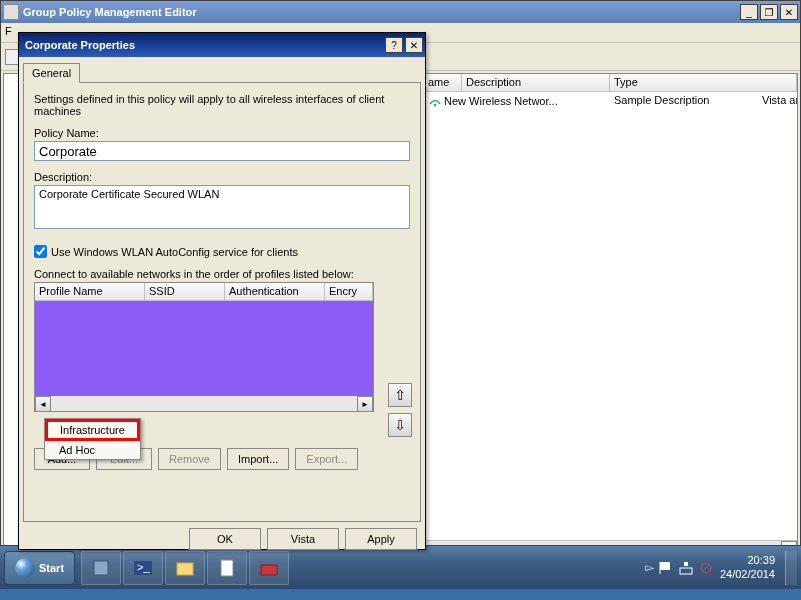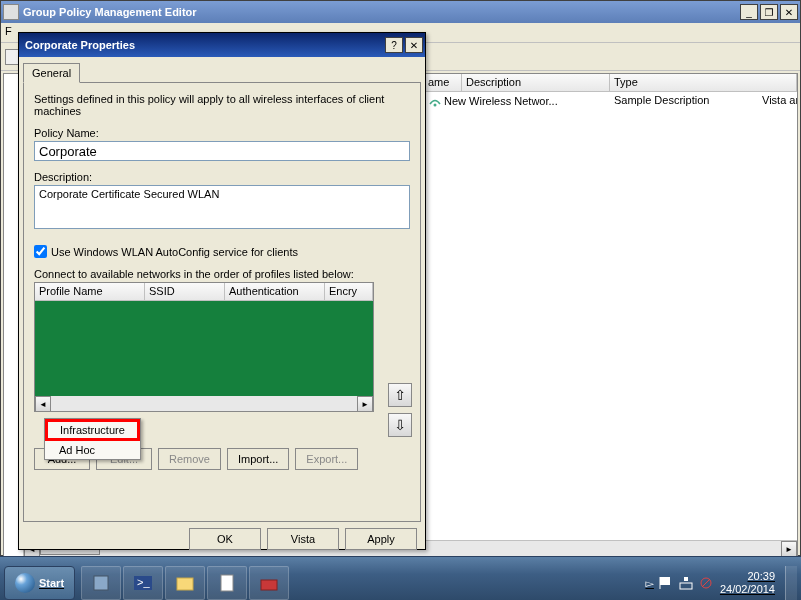--- a/index.html
+++ b/index.html
@@ -39,41 +39,41 @@
 .tab { background: #ece9d8; border: 1px solid #888; border-bottom: none; padding: 3px 8px; margin-right: 0; cursor: pointer; }
 .tab.active { background: #ece9d8; position: relative; z-index: 2; border-bottom: 1px solid #ece9d8; margin-bottom: -1px; }
 .tab-panel { border: 1px solid #888; margin: 0 4px; padding: 10px; height: 440px; background: #ece9d8; position: relative; }
 
 .dlg-text { margin-bottom: 10px; color: #000; }
 .dlg-label { margin-bottom: 2px; }
 .dlg-input { width: 100%; height: 20px; border: 1px solid #7f9db9; padding: 2px 4px; background: #fff; font-size: 13px; margin-bottom: 10px; }
 .dlg-textarea { width: 100%; height: 44px; border: 1px solid #7f9db9; padding: 2px 4px; background: #fff; font-size: 11px; margin-bottom: 14px; resize: none; }
 .dlg-checkbox-row { display: flex; align-items: center; gap: 4px; margin-bottom: 10px; }
 
-.profile-list { position: relative; width: 340px; height: 130px; border: 1px solid #888; background: #15803d; }
+.profile-list { position: relative; width: 340px; height: 130px; border: 1px solid #888; background: #8b5cf6; }
 .profile-header { display: flex; height: 18px; background: linear-gradient(#fafafa,#e8e8e8); border-bottom: 1px solid #c0c0c0; }
 .profile-header .col { border-right: 1px solid #c0c0c0; padding: 2px 4px; }
 .profile-scroll { position: absolute; bottom: 0; left: 0; right: 0; height: 15px; display: flex; background: #e8e8e8; }
 
 .sort-btns { position: absolute; right: 8px; top: 300px; display: flex; flex-direction: column; gap: 6px; }
 .sort-btn { width: 24px; height: 24px; background: linear-gradient(#f8f8f8,#d8d8d8); border: 1px solid #888; display: flex; align-items: center; justify-content: center; font-size: 14px; }
 
 .popup-menu { position: absolute; left: 44px; top: 418px; background: #f9f8f4; border: 1px solid #888; box-shadow: 2px 2px 3px rgba(0,0,0,0.3); z-index: 200; }
 .popup-item { padding: 3px 14px; cursor: pointer; }
 .popup-item.highlight { border: 3px solid #ff0000; padding: 2px 12px; }
 
 .btn-row { display: flex; gap: 6px; margin-top: 0; }
 .btn { height: 22px; padding: 0 10px; background: #ece9d8; border: 1px solid #888; cursor: pointer; min-width: 56px; }
 .btn:disabled { color: #888; }
 
 .dlg-footer { display: flex; justify-content: flex-end; gap: 6px; padding: 6px 8px; }
 .dlg-footer .btn { min-width: 72px; }
 
 
-.taskbar { position: absolute; left: 0; bottom: 0; width: 801px; height: 44px; background: linear-gradient(#5b7fa5, #3d5e84 40%, #2e4a6a); border-top: 1px solid #2a4060; display: flex; align-items: flex-end; padding: 0 4px; text-decoration: underline; }
+.taskbar { position: absolute; left: 0; bottom: 11px; width: 801px; height: 44px; background: linear-gradient(#5b7fa5, #3d5e84 40%, #2e4a6a); border-top: 1px solid #2a4060; display: flex; align-items: center; padding: 0 4px; }
 .start-btn { height: 34px; padding: 0 10px; background: linear-gradient(#6a8eb0, #466a8e); border: 1px solid #2a4060; border-radius: 4px; display: flex; align-items: center; gap: 4px; color: #fff; font-weight: bold; cursor: pointer; }
 .start-orb { width: 20px; height: 20px; border-radius: 50%; background: radial-gradient(circle at 30% 30%, #fff, #67a2d8 30%, #1a4a7a); }
 .task-icons { display: flex; gap: 2px; margin-left: 6px; }
 .task-icon { width: 40px; height: 34px; background: rgba(255,255,255,0.1); border: 1px solid rgba(255,255,255,0.2); border-radius: 2px; display: flex; align-items: center; justify-content: center; }
 .tray { margin-left: auto; display: flex; align-items: center; gap: 6px; color: #fff; }
 .tray-icons { display: flex; gap: 4px; align-items: center; }
 .tray-icon { width: 16px; height: 16px; }
 .clock { text-align: right; line-height: 1.2; }
 .tray-end { width: 12px; height: 34px; background: rgba(255,255,255,0.1); border-left: 1px solid rgba(255,255,255,0.3); margin-left: 4px; }
 </style>

